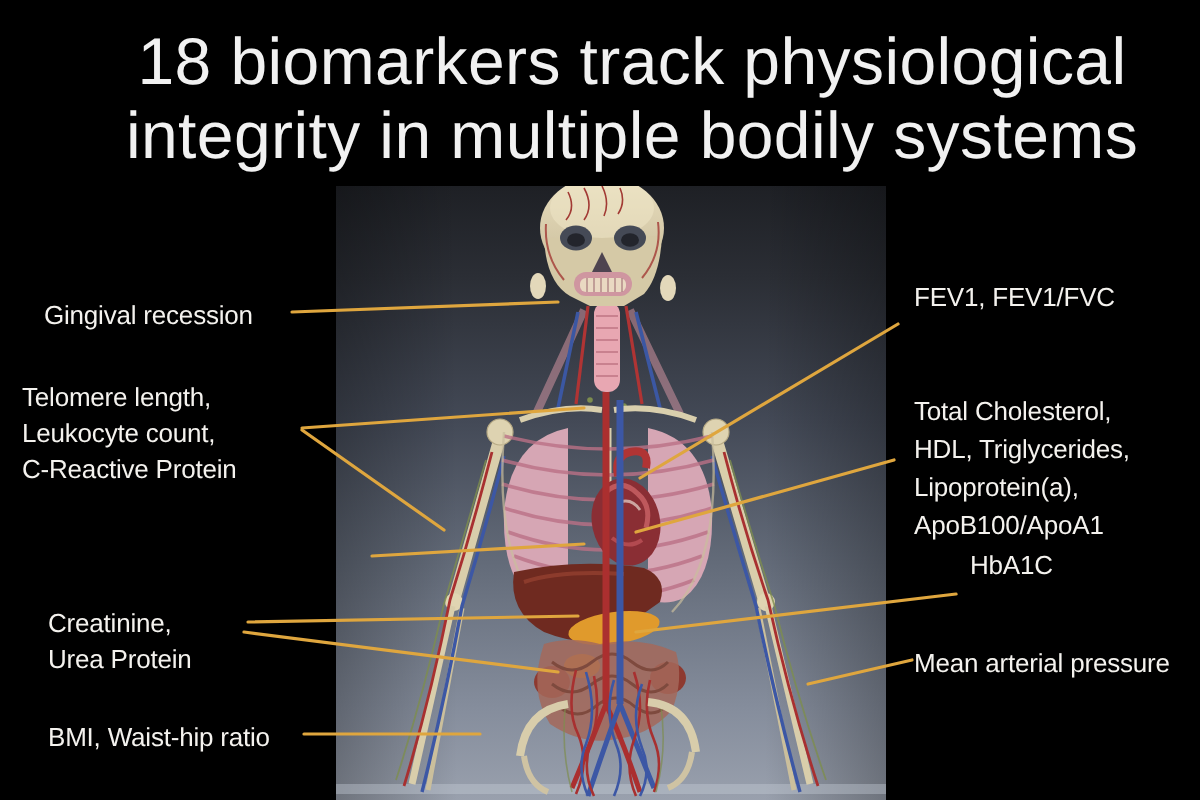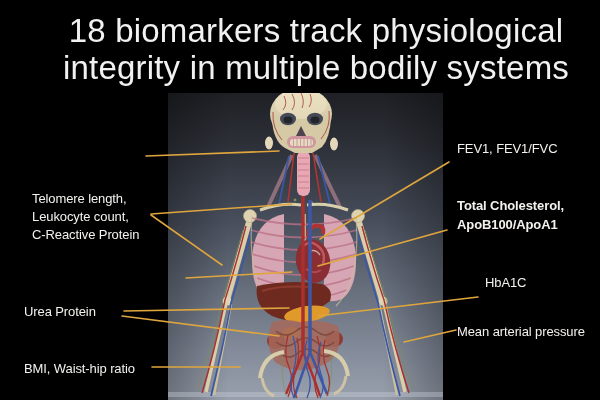--- a/index.html
+++ b/index.html
@@ -12,21 +12,21 @@
                     #646c7a 62%,#858d9c 85%,#99a0ad 100%);}
   .panel::before{content:"";position:absolute;inset:0;
          background:linear-gradient(90deg,rgba(0,0,0,.28),rgba(0,0,0,0) 22%,
                     rgba(0,0,0,0) 78%,rgba(0,0,0,.28));}
   .panel::after{content:"";position:absolute;left:0;right:0;bottom:3px;height:5px;
          background:rgba(198,204,214,.4);}
   .anat{position:absolute;left:0;top:0;}
   .leaders{position:absolute;left:0;top:0;pointer-events:none;}
   .lbl{position:absolute;color:#f4f2ee;font-size:13px;line-height:18px;
        letter-spacing:-.1px;white-space:nowrap;}
-  .lbl.r4{line-height:19px;font-weight:bold;}
+  .lbl.r4{line-height:19px;}
 </style>
 </head>
 <body>
 
 <div class="slide">
 
   <div class="title">
     <div>18 biomarkers track physiological</div>
     <div>integrity in multiple bodily systems</div>
   </div>
@@ -169,38 +169,42 @@
       <line x1="124" y1="311" x2="289" y2="308"></line>
       <line x1="122" y1="316" x2="279" y2="336"></line>
       <line x1="152" y1="367" x2="240" y2="367"></line>
       <line x1="449" y1="162" x2="320" y2="239"></line>
       <line x1="447" y1="230" x2="318" y2="266"></line>
       <line x1="478" y1="297" x2="318" y2="316"></line>
       <line x1="456" y1="330" x2="404" y2="342"></line>
     </g>
   </svg>
 
-
-  <div class="lbl" style="left:32px;top:190px">
+  <div class="lbl" style="left:22px;top:149px">Gingival recession</div>
+
+  <div class="lbl" style="left:11px;top:190px">
     <div>Telomere length,</div>
     <div>Leukocyte count,</div>
     <div>C-Reactive Protein</div>
   </div>
 
 
   <div class="lbl" style="left:24px;top:303px">
+    <div>Creatinine,</div>
     <div>Urea Protein</div>
   </div>
 
   <div class="lbl" style="left:24px;top:360px">BMI, Waist-hip ratio</div>
 
   <div class="lbl" style="left:457px;top:140px">FEV1, FEV1/FVC</div>
 
   <div class="lbl r4" style="left:457px;top:196px">
     <div>Total Cholesterol,</div>
+    <div>HDL, Triglycerides,</div>
+    <div>Lipoprotein(a),</div>
     <div>ApoB100/ApoA1</div>
   </div>
 
   <div class="lbl" style="left:485px;top:274px">HbA1C</div>
 
   <div class="lbl" style="left:457px;top:323px">Mean arterial pressure</div>
 
 </div>
 
 </body></html>

